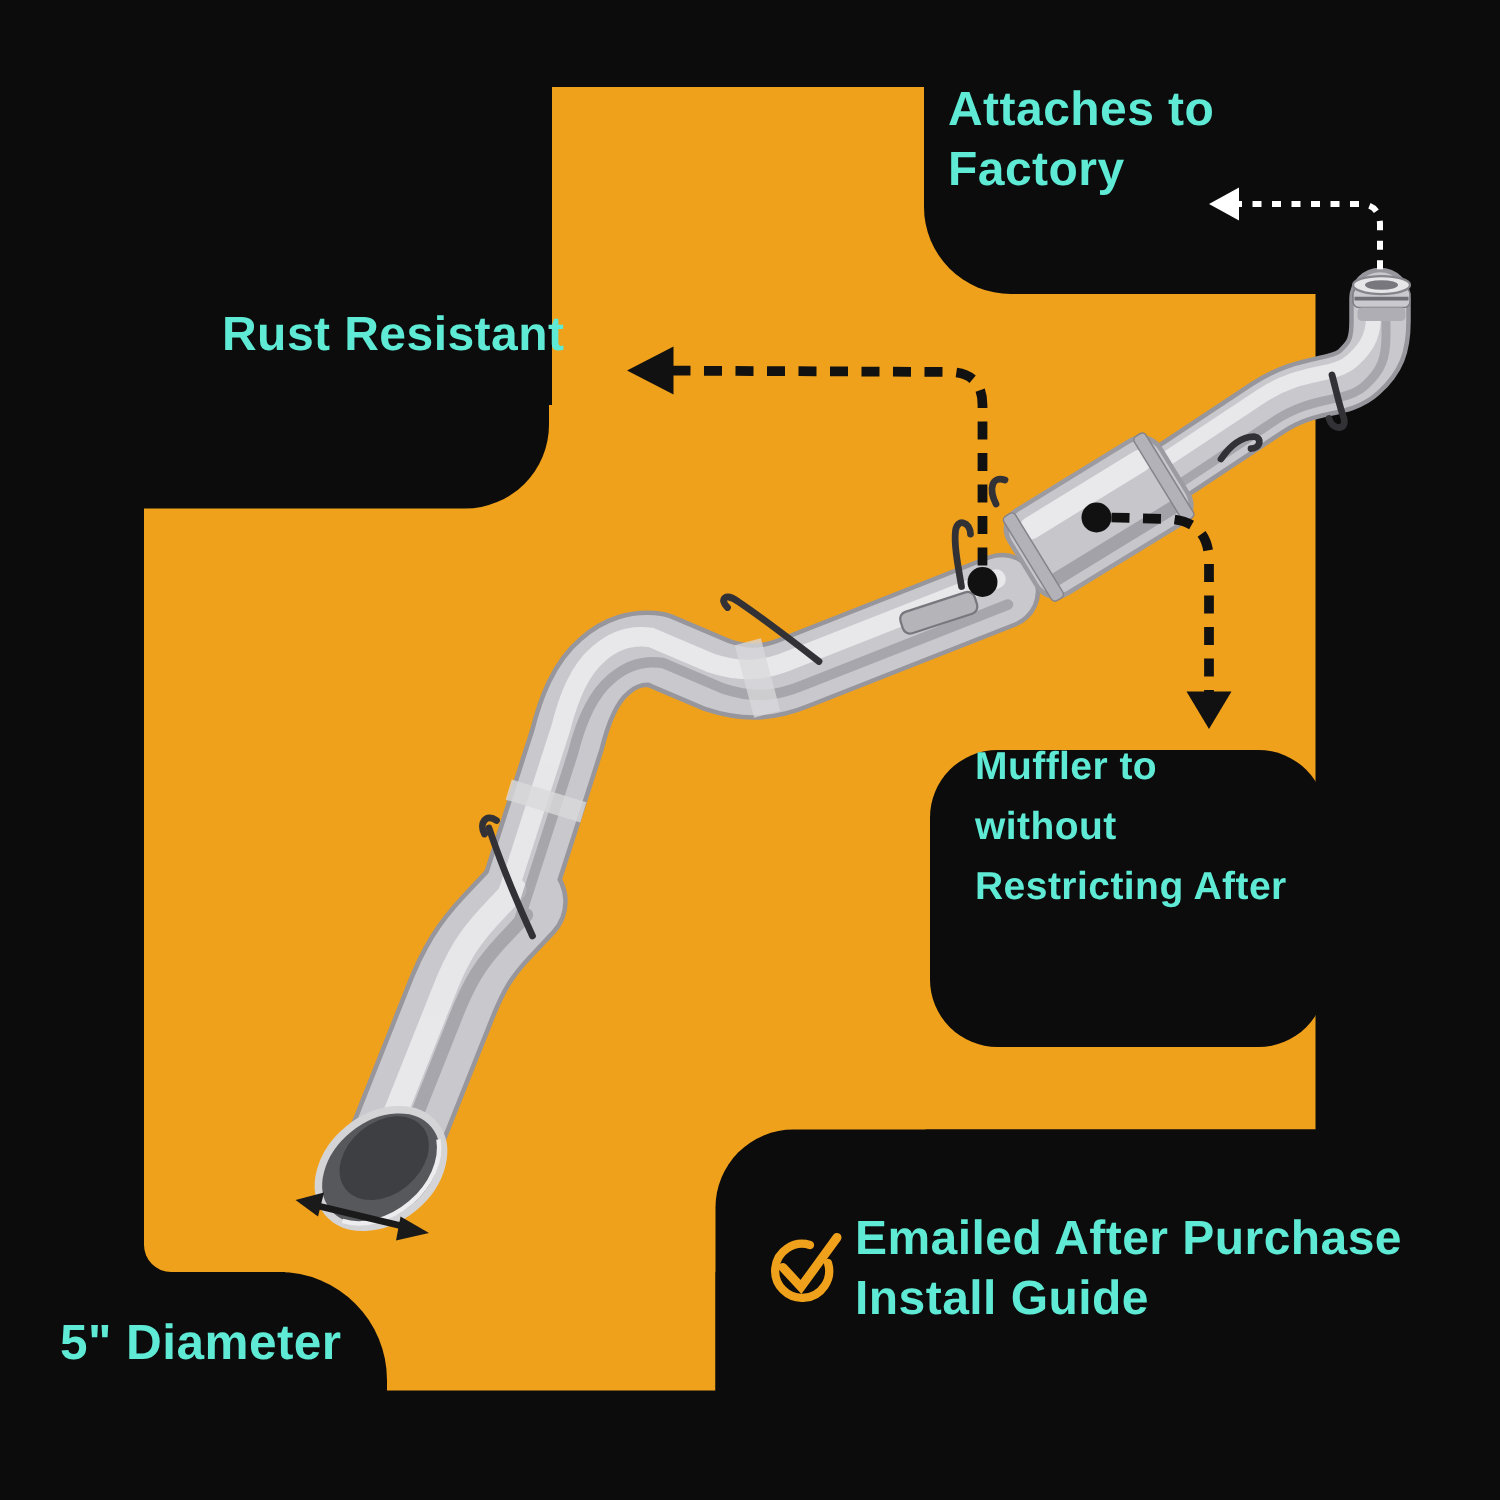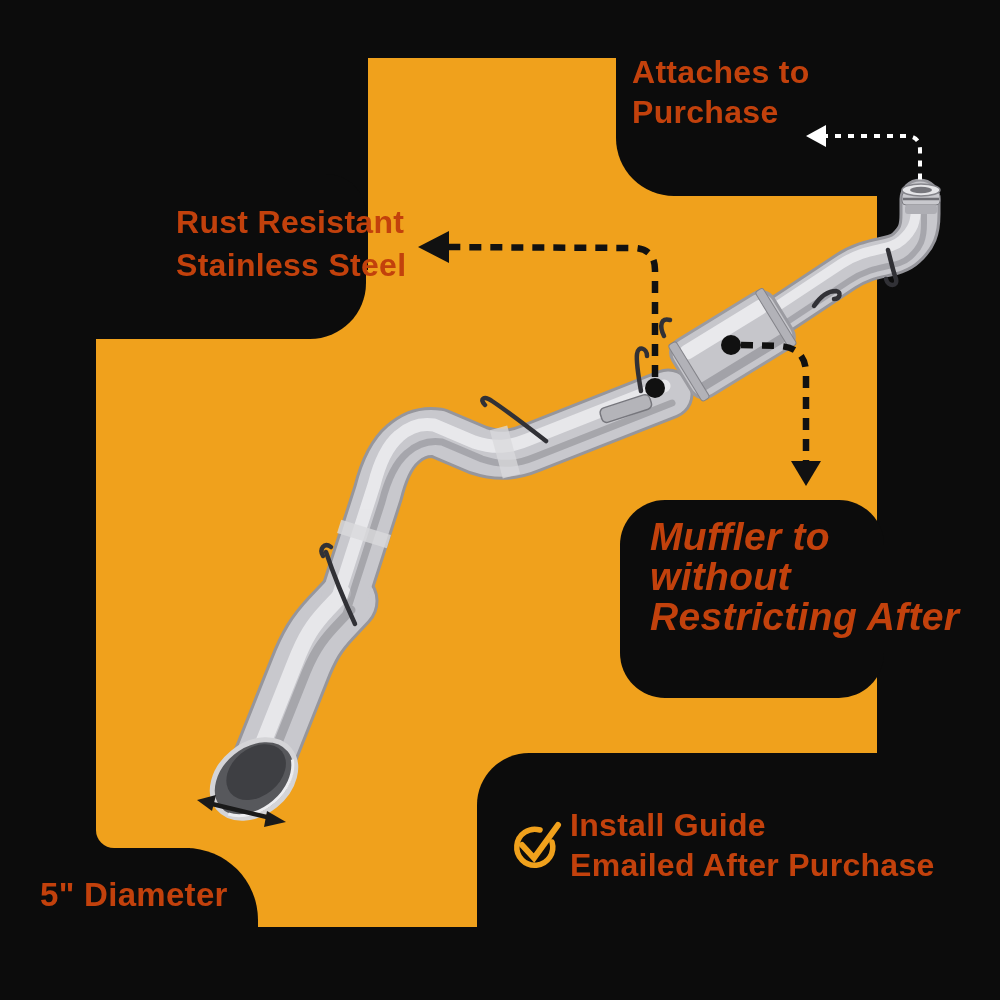--- a/index.html
+++ b/index.html
@@ -15,27 +15,27 @@
   .orange.r3{left:190px;top:753px;width:287px;height:174px;}
   
   .panel{position:absolute;background:#0c0c0c;}
   .panel.attaches{left:616px;top:-20px;width:404px;height:216px;border-bottom-left-radius:58px;}
   .panel.rust{left:-15px;top:174px;width:381px;height:165px;border-top-right-radius:40px;border-bottom-right-radius:56px;}
   .panel.muffler{left:620px;top:500px;width:264px;height:198px;border-radius:45px;}
   .panel.diameter{left:-15px;top:848px;width:273px;height:172px;border-top-right-radius:72px;}
   .panel.install{left:477px;top:753px;width:543px;height:267px;border-top-left-radius:52px;}
   
   .callout-text{
-    position:absolute;color:#c2410c;font-weight:700;font-size:32px;
+    position:absolute;color:#5eead4;font-weight:700;font-size:32px;
     letter-spacing:.3px;white-space:nowrap;z-index:5;
   }
   .callout-text .ln{display:block;}
   .txt-attaches{left:632px;top:52px;line-height:40px;}
-  .txt-rust{left:148px;top:201px;line-height:43px;margin-left:28px;}
-  .txt-muffler{left:650px;top:517px;line-height:40px;font-size:39px;font-style:italic;}
+  .txt-rust{left:148px;top:201px;line-height:43px;}
+  .txt-muffler{left:650px;top:490px;line-height:40px;font-size:26px;}
   .txt-install{left:570px;top:805px;line-height:40px;}
   .txt-diameter{left:40px;top:877px;font-size:33px;line-height:36px;}
   
   svg.overlay{position:absolute;left:0;top:0;z-index:4;pointer-events:none;}
 </style>
 </head>
 <body>
 
 <div class="stage">
 
@@ -143,36 +143,35 @@
     </g>
 
     <g fill="none" stroke="#F0A11C" stroke-linecap="round">
       <path d="M 540,830 A 18,18 0 1 0 552,842" stroke-width="5.5"></path>
       <path d="M 522,845 L 534,858 L 558,825" stroke-width="6"></path>
     </g>
   </svg>
 
   <div class="callout-text txt-attaches">
     <span class="ln">Attaches to</span>
-    <span class="ln">Purchase</span>
+    <span class="ln">Factory</span>
   </div>
 
   <div class="callout-text txt-rust">
     <span class="ln">Rust Resistant</span>
-    <span class="ln">Stainless Steel</span>
   </div>
 
   <div class="callout-text txt-muffler">
     <span class="ln">Muffler to</span>
     <span class="ln">without</span>
     <span class="ln">Restricting After</span>
   </div>
 
   <div class="callout-text txt-install">
+    <span class="ln">Emailed After Purchase</span>
     <span class="ln">Install Guide</span>
-    <span class="ln">Emailed After Purchase</span>
   </div>
 
   <div class="callout-text txt-diameter">
     <span class="ln">5" Diameter</span>
   </div>
 
 </div>
 
 </body></html>

